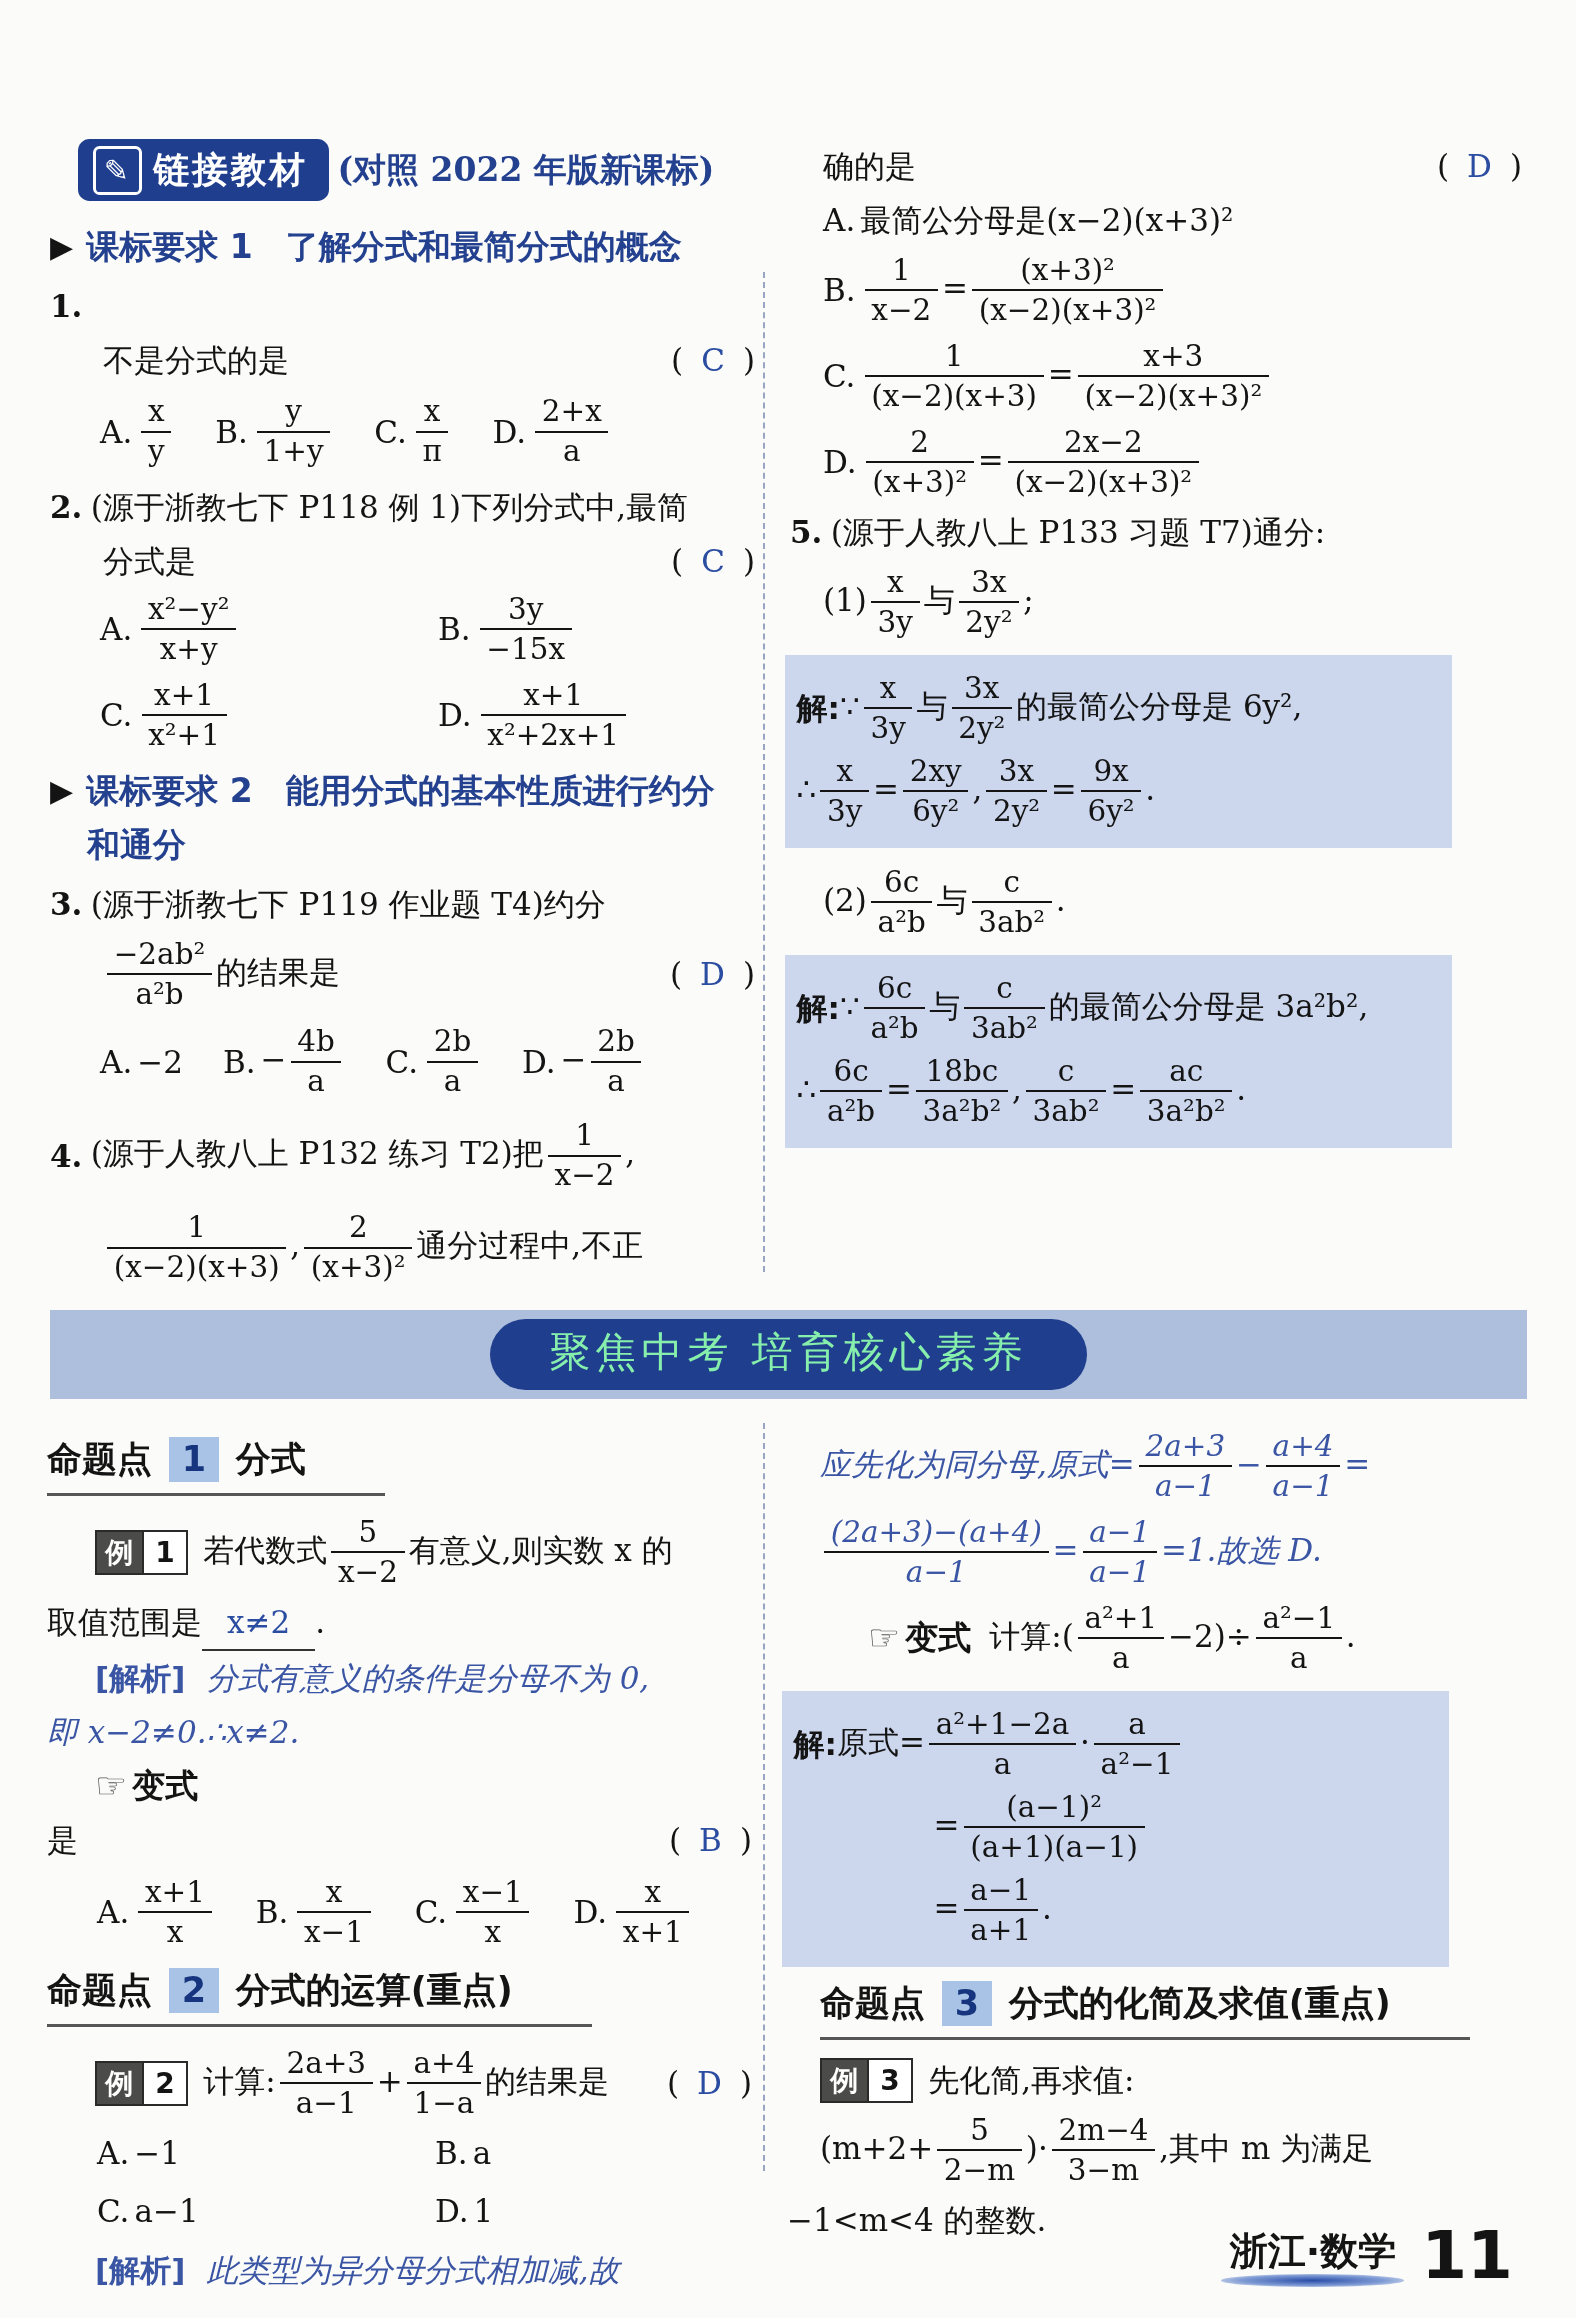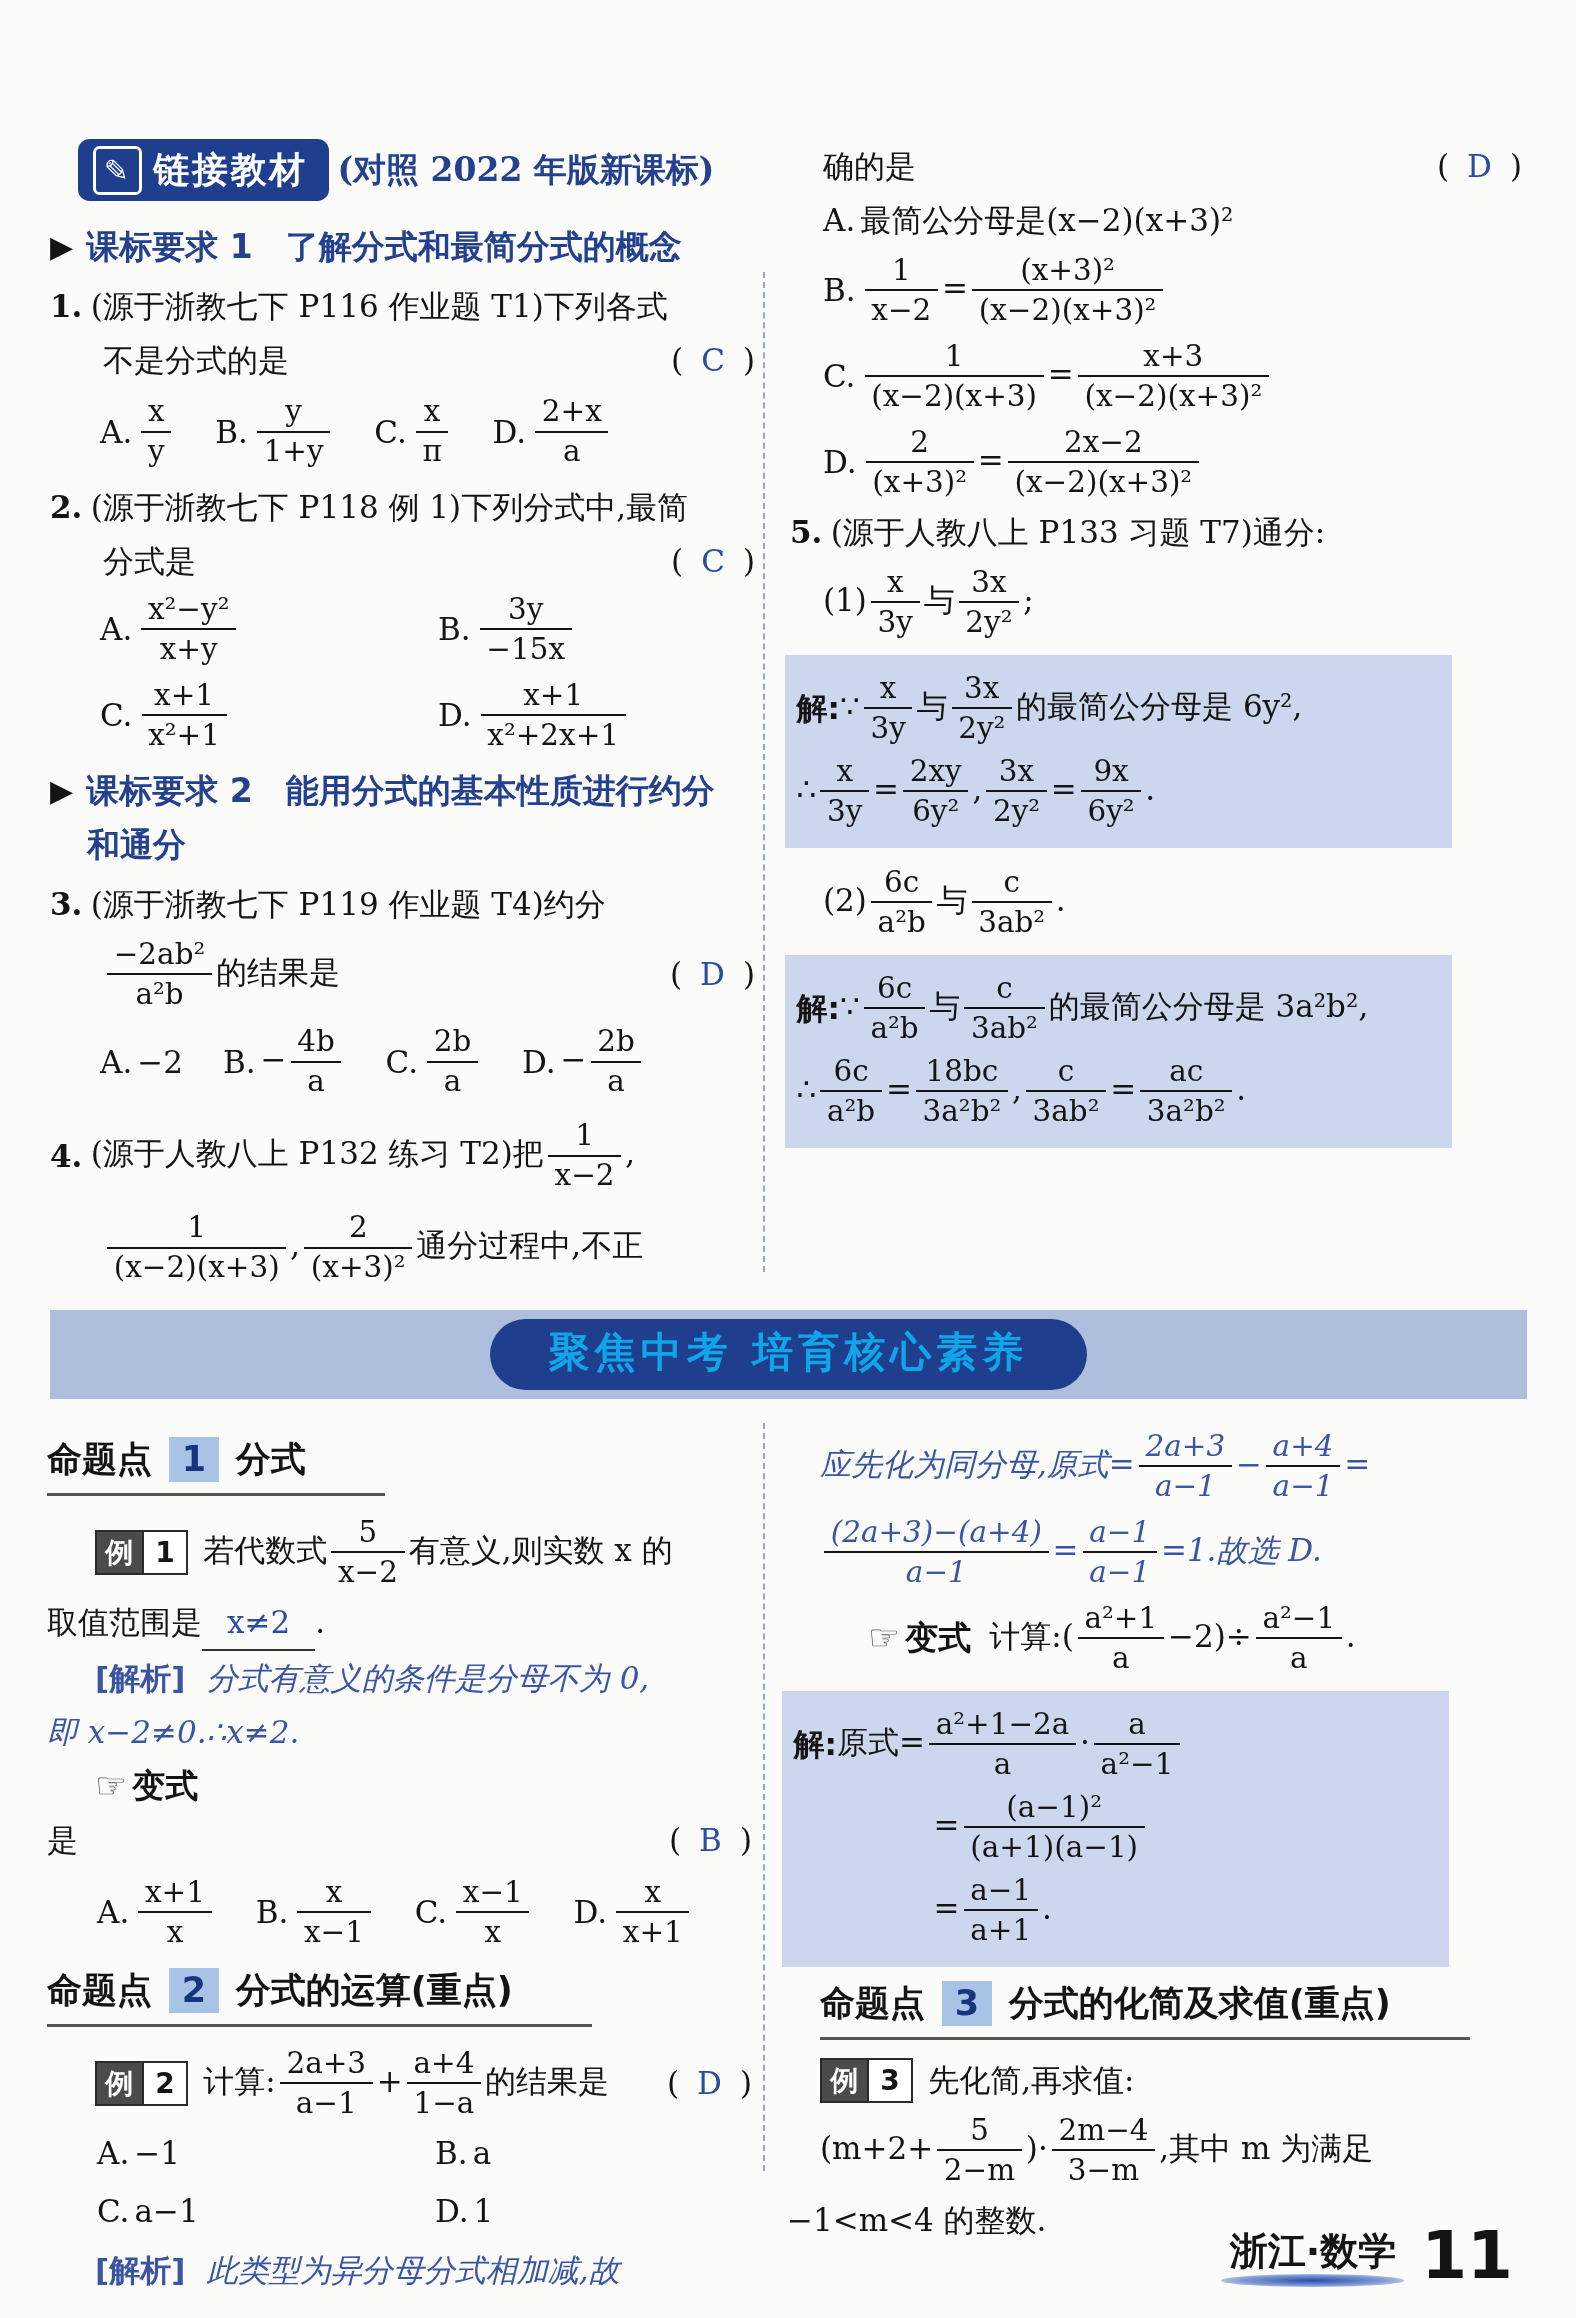--- a/index.html
+++ b/index.html
@@ -46,21 +46,21 @@
   .sbox .prefix{font-weight:bold;font-family:"DejaVu Sans",sans-serif;}
   .sbox .mline{min-height:83px;}
 
   
   .analysis{color:#3a55a4;font-style:italic;}
   .analysis .alabel{font-weight:bold;font-style:normal;margin-right:11.6px;font-family:"DejaVu Sans",sans-serif;}
 
   
   .banner{position:absolute;left:50px;top:1310px;width:1477px;height:89px;background:#adbfdc;
           display:flex;align-items:center;justify-content:center;}
-  .banner-pill{background:#1f3e8e;color:#0ea5e9;font-family:"DejaVu Sans",sans-serif;font-weight:bold;
+  .banner-pill{background:#1f3e8e;color:#86efac;font-family:"DejaVu Sans",sans-serif;font-weight:normal;
           font-size:41px;padding:6.6px 59px 10px;border-radius:53px;letter-spacing:5px;white-space:nowrap;}
 
   
   .p-head{display:flex;align-items:center;gap:16.5px;font-family:"DejaVu Sans",sans-serif;font-weight:bold;
           font-size:35px;border-bottom:3.3px solid #565656;padding:1.7px 79px 10px 0;width:fit-content;margin:11.6px 0 13.2px;}
   .p-num{background:#a8c3e6;color:#17357e;padding:0 13.2px;line-height:45px;display:inline-block;}
 
   
   .ex-badge{display:inline-flex;border:2.5px solid #2a2a2a;font-family:"DejaVu Sans",sans-serif;font-weight:bold;
           font-size:28px;line-height:41px;margin:0 15px 0 48px;vertical-align:middle;flex:0 0 auto;align-self:center;}
@@ -112,21 +112,20 @@
         <span class="badge-sub">(对照 2022 年版新课标)</span>
       </div>
 
       <div class="req-h">
         <span class="tri">▶</span>
         <span>课标要求 1　了解分式和最简分式的概念</span>
       </div>
 
       <div class="t qline">
         <span class="qno">1.</span>
-        <span>(源于浙教七下 P116 作业题 T1)下列各式</span>
       </div>
       <div class="t qline indent">
         <span>不是分式的是</span>
         <span class="ans"><span>(</span><span class="ltr">C</span><span>)</span></span>
       </div>
       <div class="t opts-row">
         <span class="opt">
             <span class="olabel">A.</span>
             <span><span class="frac"><span class="num">x</span><span class="den">y</span></span></span>
           </span>

